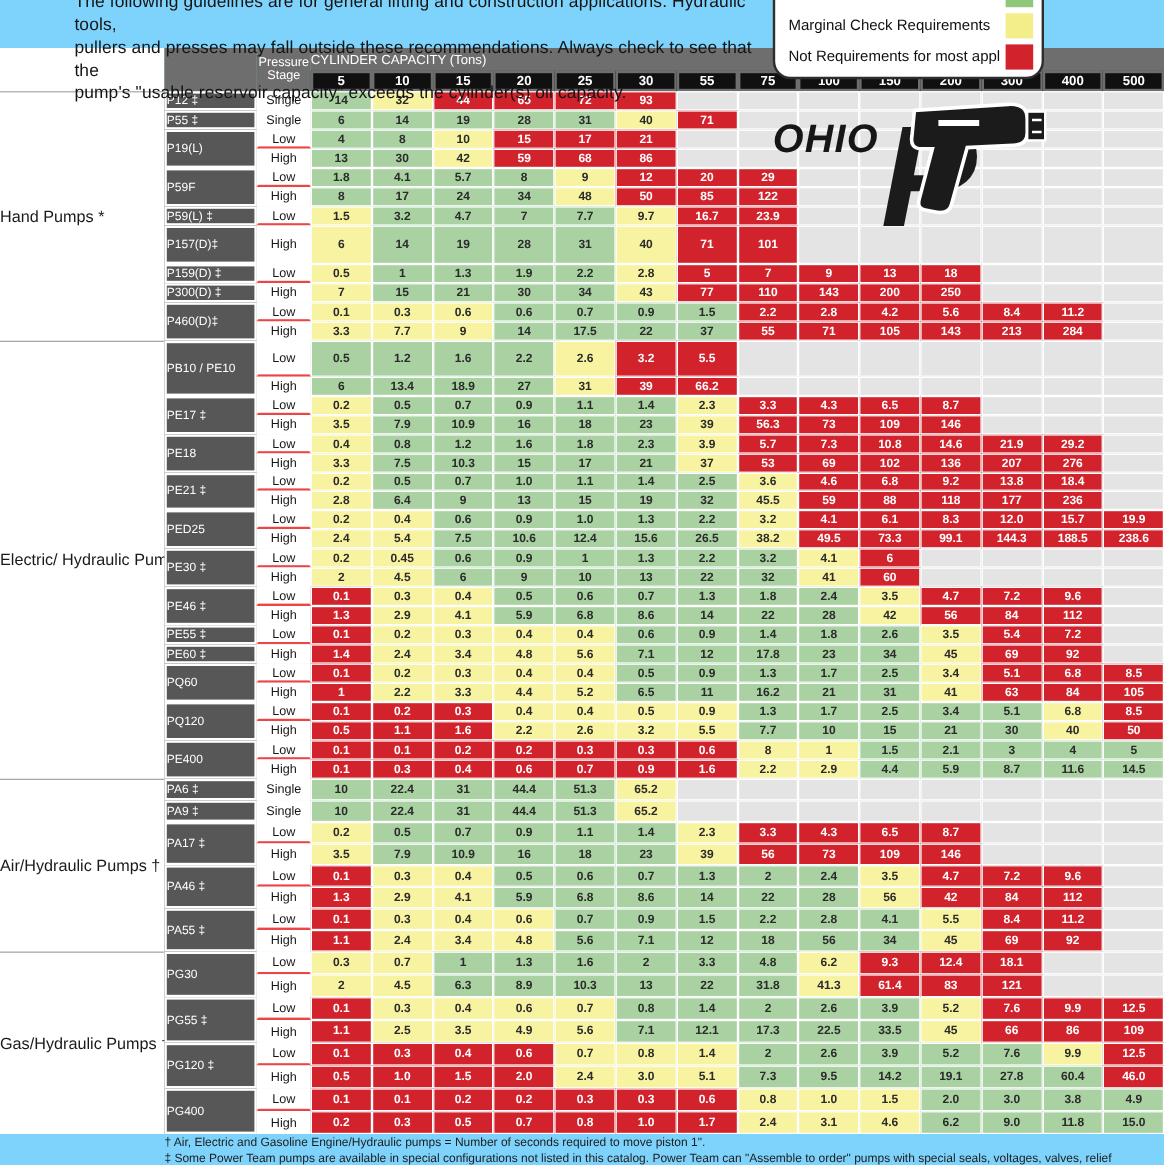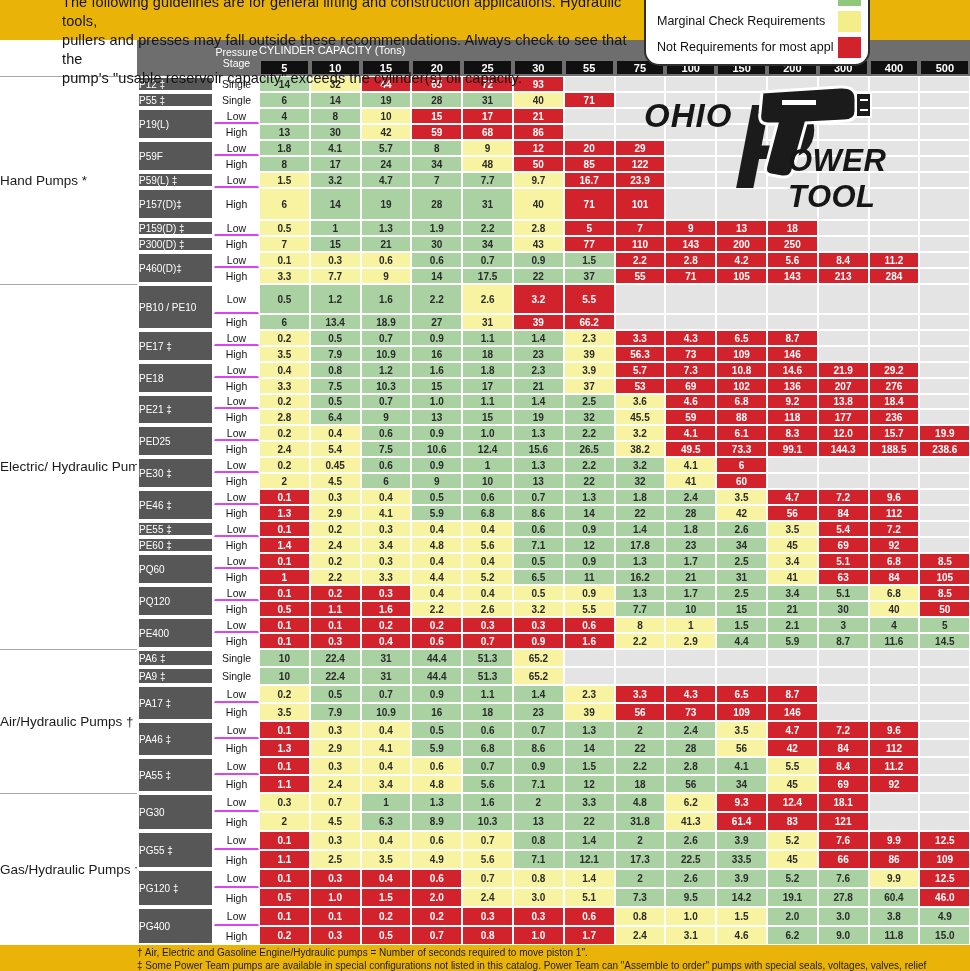--- a/index.html
+++ b/index.html
@@ -1,16 +1,16 @@
 <!DOCTYPE html>
 <html><head>
 <meta charset="utf-8">
 <style>
   html,body{margin:0;padding:0;background:#fff;}
-  .page{position:relative;width:970px;height:971px;background:#eab308;overflow:hidden;
+  .page{position:relative;width:970px;height:971px;background:#7dd3fc;overflow:hidden;
         font-family:"Liberation Sans",sans-serif;color:#111;}
   
   .intro{position:absolute;left:62px;top:-7px;width:580px;font-size:14.5px;line-height:19px;
          color:#141414;letter-spacing:.1px;}
   
   .legend{position:absolute;left:644px;top:-22px;width:226px;height:88px;background:#fff;
           border:2.5px solid #2e2e2e;border-radius:15px;padding:2px 7px 2px 11px;box-sizing:border-box;}
   .legend-row{display:flex;align-items:center;height:26px;}
   .legend-label{flex:1;font-size:12.5px;color:#101010;white-space:nowrap;overflow:hidden;}
   .legend-swatch{width:23px;height:21px;margin-left:4px;flex:none;}
@@ -20,21 +20,21 @@
   .h-blank{background:#fff;}
   .h-dark{background:#6e6e6e;}
   .h-press{background:#6e6e6e;color:#fff;font-size:10.5px;line-height:11px;text-align:center;font-weight:400;}
   .h-cap{background:#6e6e6e;color:#fff;font-size:11px;text-align:left;padding-left:8px;font-weight:400;}
   .h-ton{background:#101010;color:#fff;font-size:11px;font-weight:700;text-align:center;border:2px solid #6e6e6e;}
   .seclab{background:#fff;text-align:left;vertical-align:top;font-size:13.5px;line-height:16px;
           color:#1a1a1a;padding:3px 0 0 62px;white-space:pre-line;border-top:1px solid #a8a8a8;}
   .pump{background:#575757;color:#fff;text-align:left;padding-left:6px;font-size:10px;
         border:2px solid #fff;white-space:pre-line;line-height:11px;}
   .stage{background:#fff;color:#161616;font-size:10.5px;text-align:center;border:1px solid #fff;}
-  .stage.sep{border-bottom:2px solid #d946ef;}
+  .stage.sep{border-bottom:2px solid #ef4444;}
   .cell{font-size:10px;text-align:center;border:1px solid #fff;font-weight:700;}
   .c-g{background:#a9d1a1;color:#2b2b2b;}
   .c-y{background:#f8f3a0;color:#2b2b2b;}
   .c-r{background:#d2232d;color:#fff;}
   .c-e{background:#e4e4e4;}
   
   .foot{margin:2px 0 0 137px;font-size:10px;line-height:12.5px;color:#1c1c1c;}
   
   .logo{position:absolute;left:588px;top:86px;width:382px;height:112px;z-index:6;pointer-events:none;}
   .logo-ohio{position:absolute;left:56px;top:11px;font-size:33px;font-weight:700;font-style:italic;
@@ -1018,16 +1018,15 @@
   <div class="logo">
     <span class="logo-ohio">OHIO</span>
     <svg class="logo-psvg" width="160" height="118" viewBox="0 0 160 118">
       <text x="0" y="108" font-size="120" font-style="italic" font-weight="bold" font-family="Liberation Sans, sans-serif" fill="#1b1b1b">P</text>
       <path d="M28,12 L106,7 Q122,6 122,19 L122,31 Q122,41 110,41 L72,43 L59,90 Q57,98 48,97 L37,95 Q30,94 32,86 L43,44 L34,44 Q24,44 26,33 Z" fill="#1b1b1b" stroke="#ffffff" stroke-width="3"></path>
       <rect x="122" y="13" width="15" height="24" fill="#1b1b1b" stroke="#ffffff" stroke-width="2"></rect>
       <line x1="126" y1="20" x2="134" y2="20" stroke="#ffffff" stroke-width="2"></line>
       <line x1="126" y1="30" x2="134" y2="30" stroke="#ffffff" stroke-width="2"></line>
       <rect x="48" y="20" width="34" height="5" fill="#ffffff"></rect>
     </svg>
-    <span class="logo-ower">OWER TOOL</span>
   </div>
 
 </div>
 
 </body></html>

